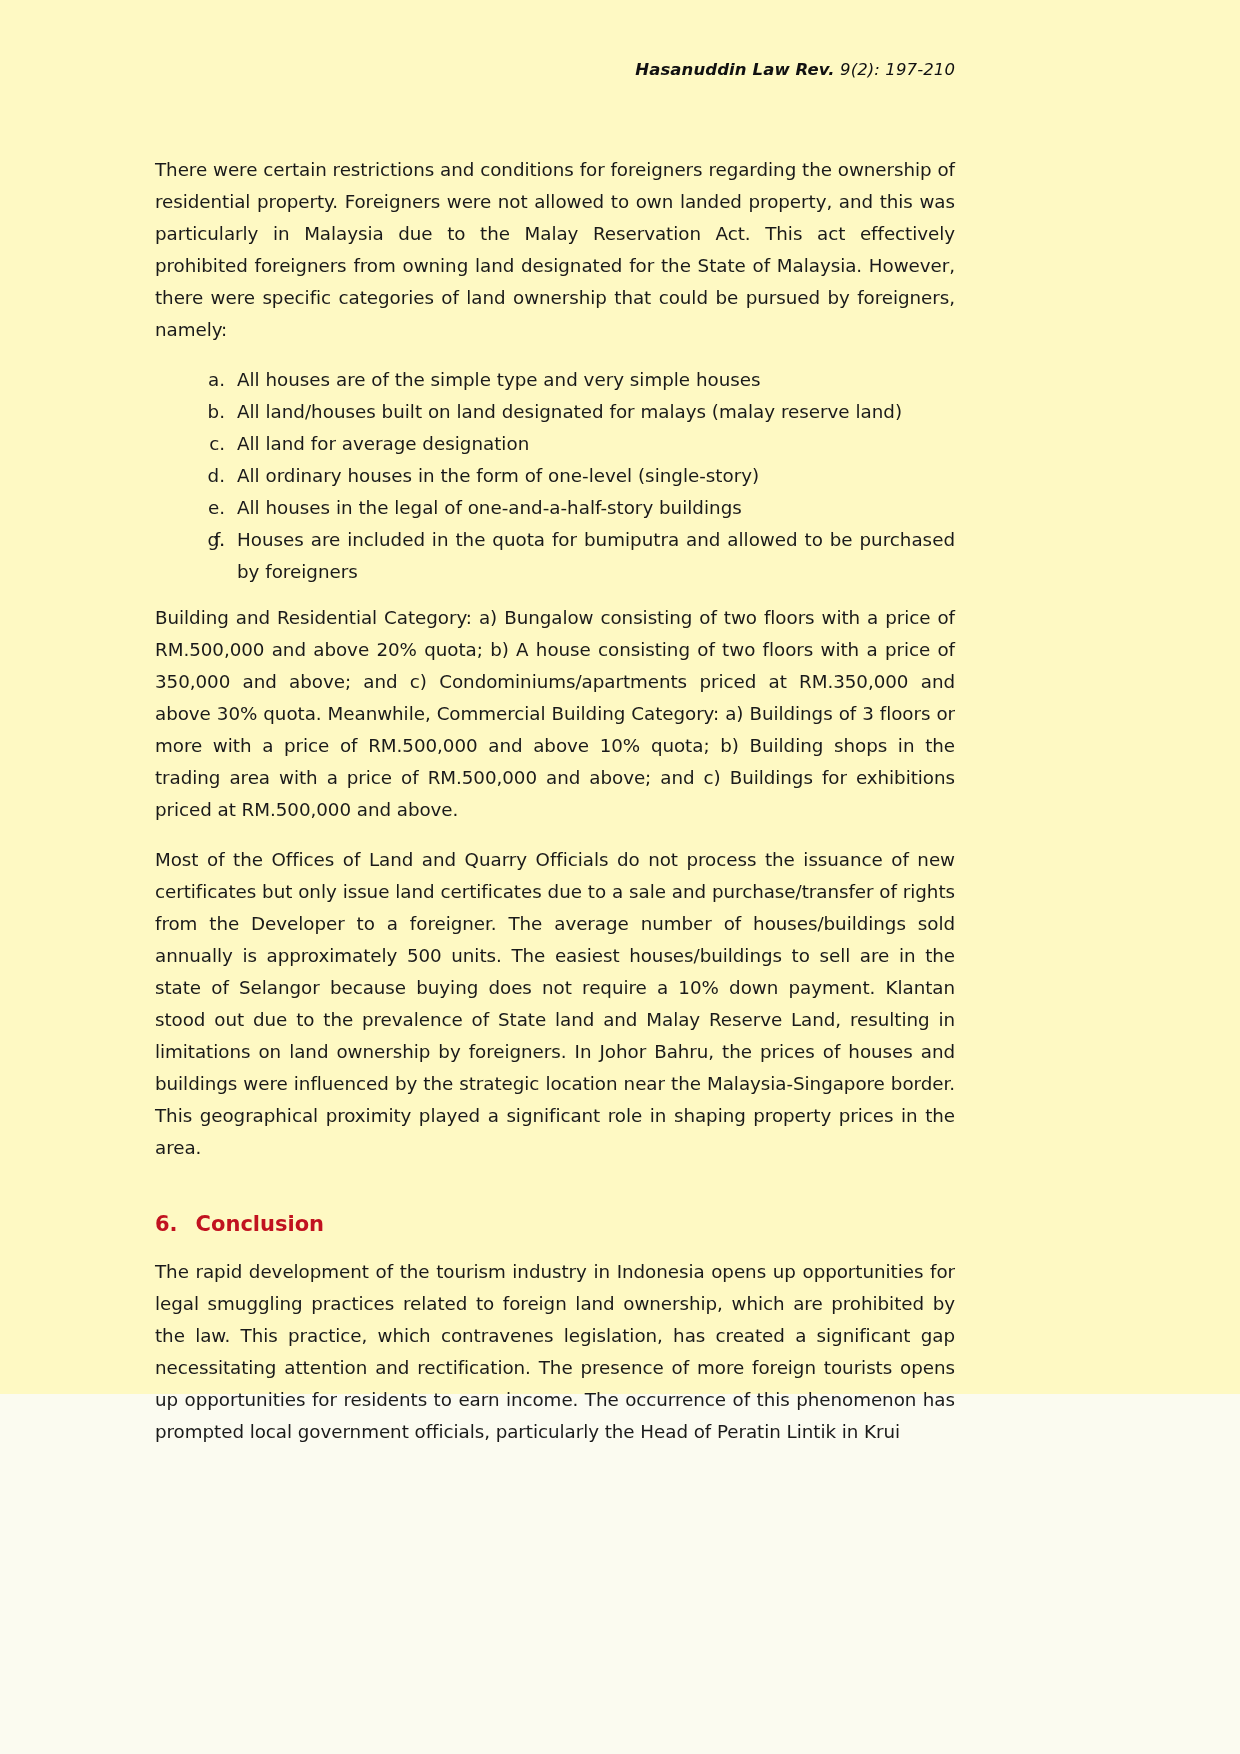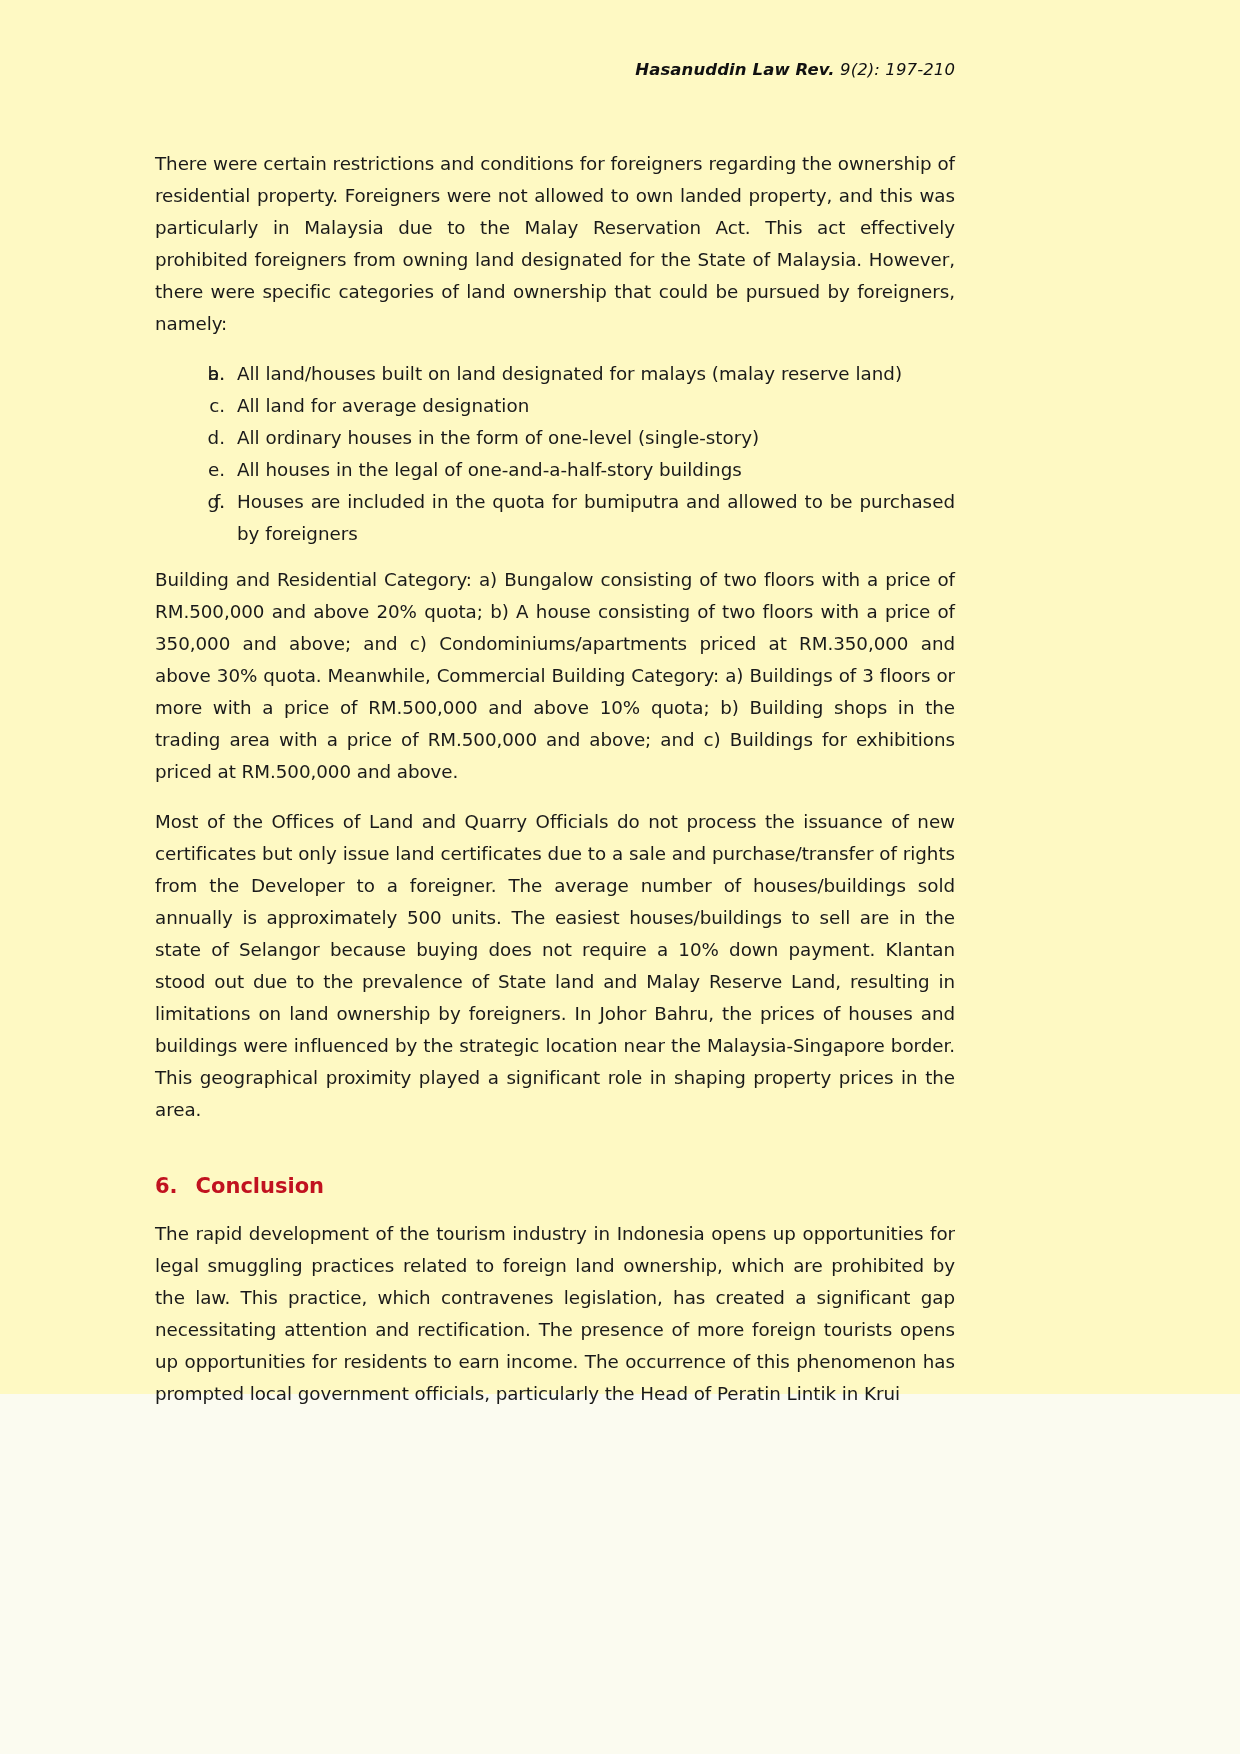--- a/index.html
+++ b/index.html
@@ -36,21 +36,21 @@
   .running-head .jtitle {
     font-weight: bold;
   }
   .content {
     position: absolute;
     top: 148px;
     left: 155px;
     width: 800px;
   }
   p.body-text {
-    margin: 0 0 18px 0;
+    margin: 6px 0 18px 0;
     font-size: 18.3px;
     line-height: 32px;
     text-align: justify;
     color: #1a1a1a;
     letter-spacing: -0.05px;
   }
   ol.alpha-list {
     list-style: none;
     margin: 12px 0 14px 0;
     padding: 0 0 0 38px;
@@ -106,20 +106,21 @@
     <span class="jtitle">Hasanuddin Law Rev.</span><span> 9(2): 197-210</span>
   </div>
 
   <div class="content">
 
     <p class="body-text">There were certain restrictions and conditions for foreigners regarding the ownership of residential property. Foreigners were not allowed to own landed property, and this was particularly in Malaysia due to the Malay Reservation Act. This act effectively prohibited foreigners from owning land designated for the State of Malaysia. However, there were specific categories of land ownership that could be pursued by foreigners, namely:</p>
 
     <ol class="alpha-list">
       <li>
         <span class="marker">a.</span>
+        <span>All houses are of the simple type and very simple houses</span>
       </li>
       <li>
         <span class="marker">b.</span>
         <span>All land/houses built on land designated for malays (malay reserve land)</span>
       </li>
       <li>
         <span class="marker">c.</span>
         <span>All land for average designation</span>
       </li>
       <li>

